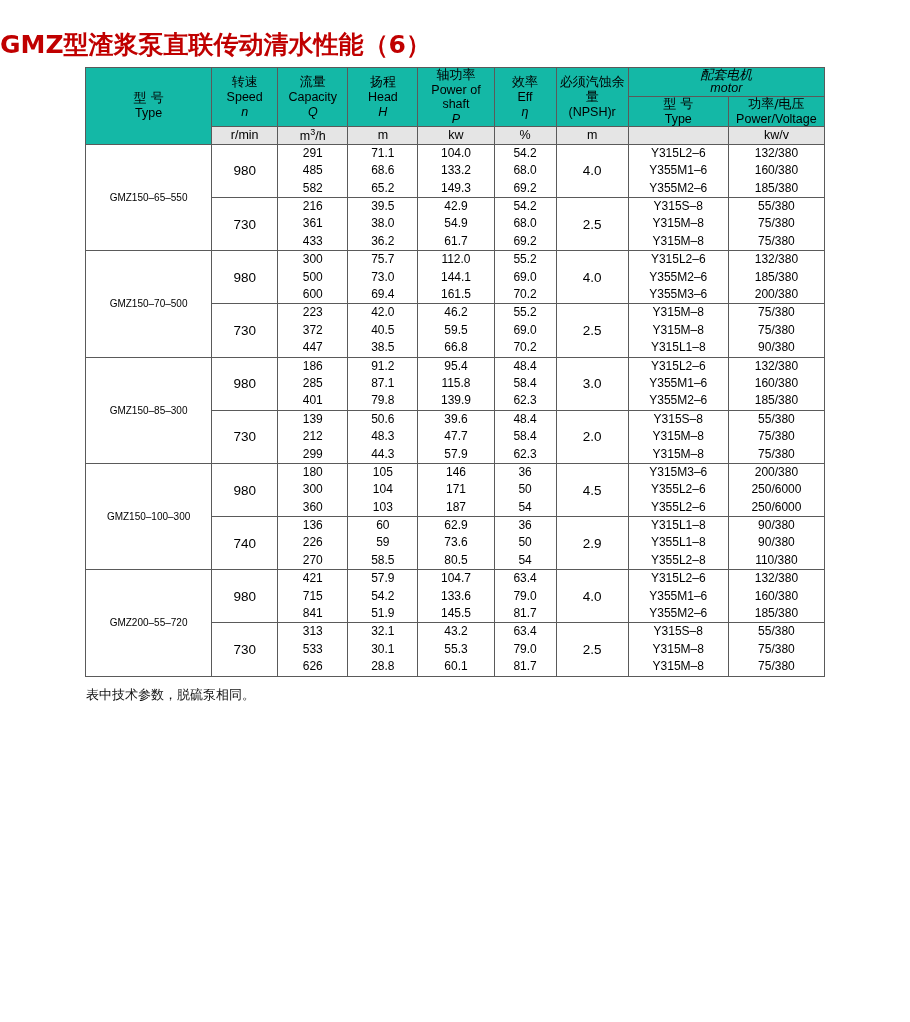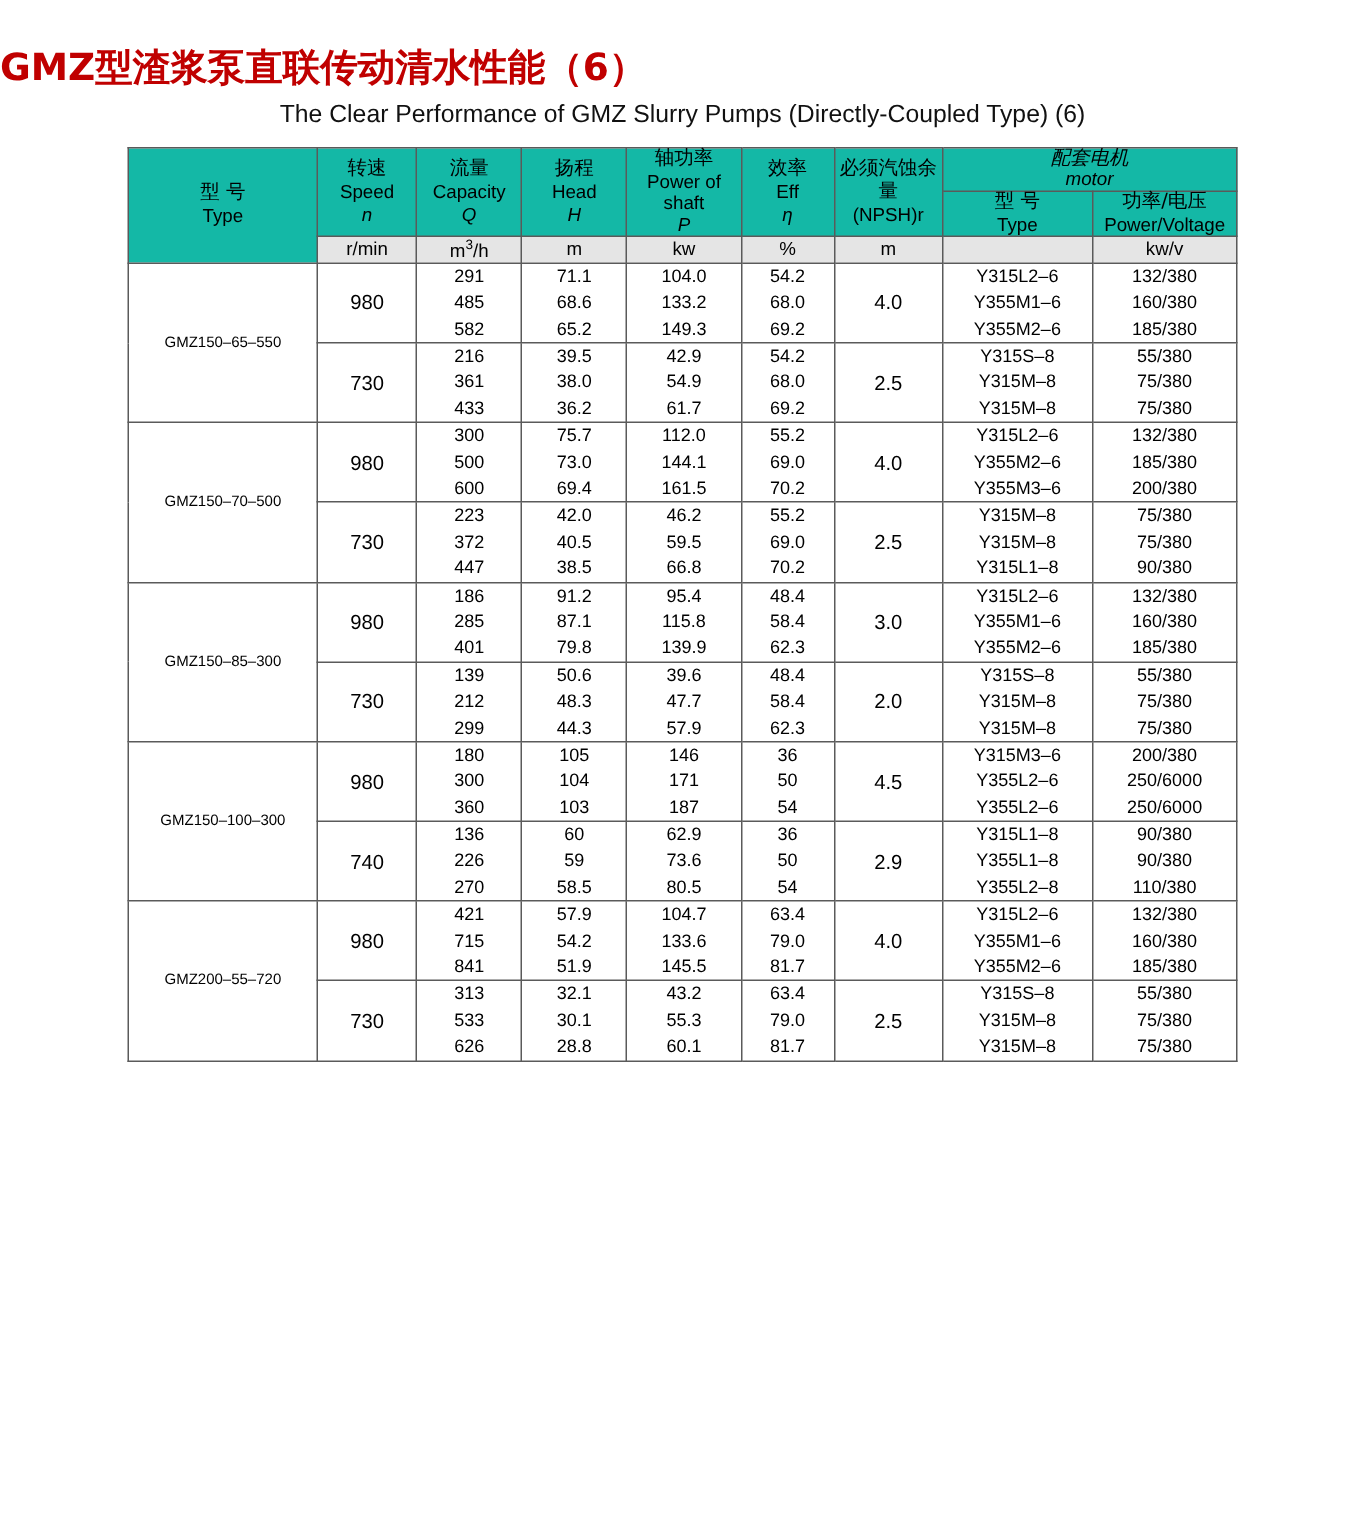--- a/index.html
+++ b/index.html
@@ -120,21 +120,20 @@
   col.c-mtype { width: 100px; }
   col.c-mpow { width: 96px; }
   sup { font-size: 9px; }
 </style>
 </head>
 <body>
 
 <div class="page">
 
   <div class="title-cn">GMZ型渣浆泵直联传动清水性能（6）</div>
-  <div class="title-en">The Clear Performance of GMZ Slurry Pumps (Directly-Coupled Type) (6)</div>
 
   <table class="perf">
     <colgroup>
       <col class="c-type">
         <col class="c-speed">
         <col class="c-cap">
         <col class="c-head">
       <col class="c-pow">
         <col class="c-eff">
         <col class="c-npsh">
@@ -544,13 +543,14 @@
           </td>
           <td class="stack">
             <span>55/380</span>
             <span>75/380</span>
             <span>75/380</span>
           </td>
         </tr>
       </tbody>
   </table>
 
+  <div class="footnote">表中技术参数，脱硫泵相同。</div>
 </div>
 
 </body></html>

